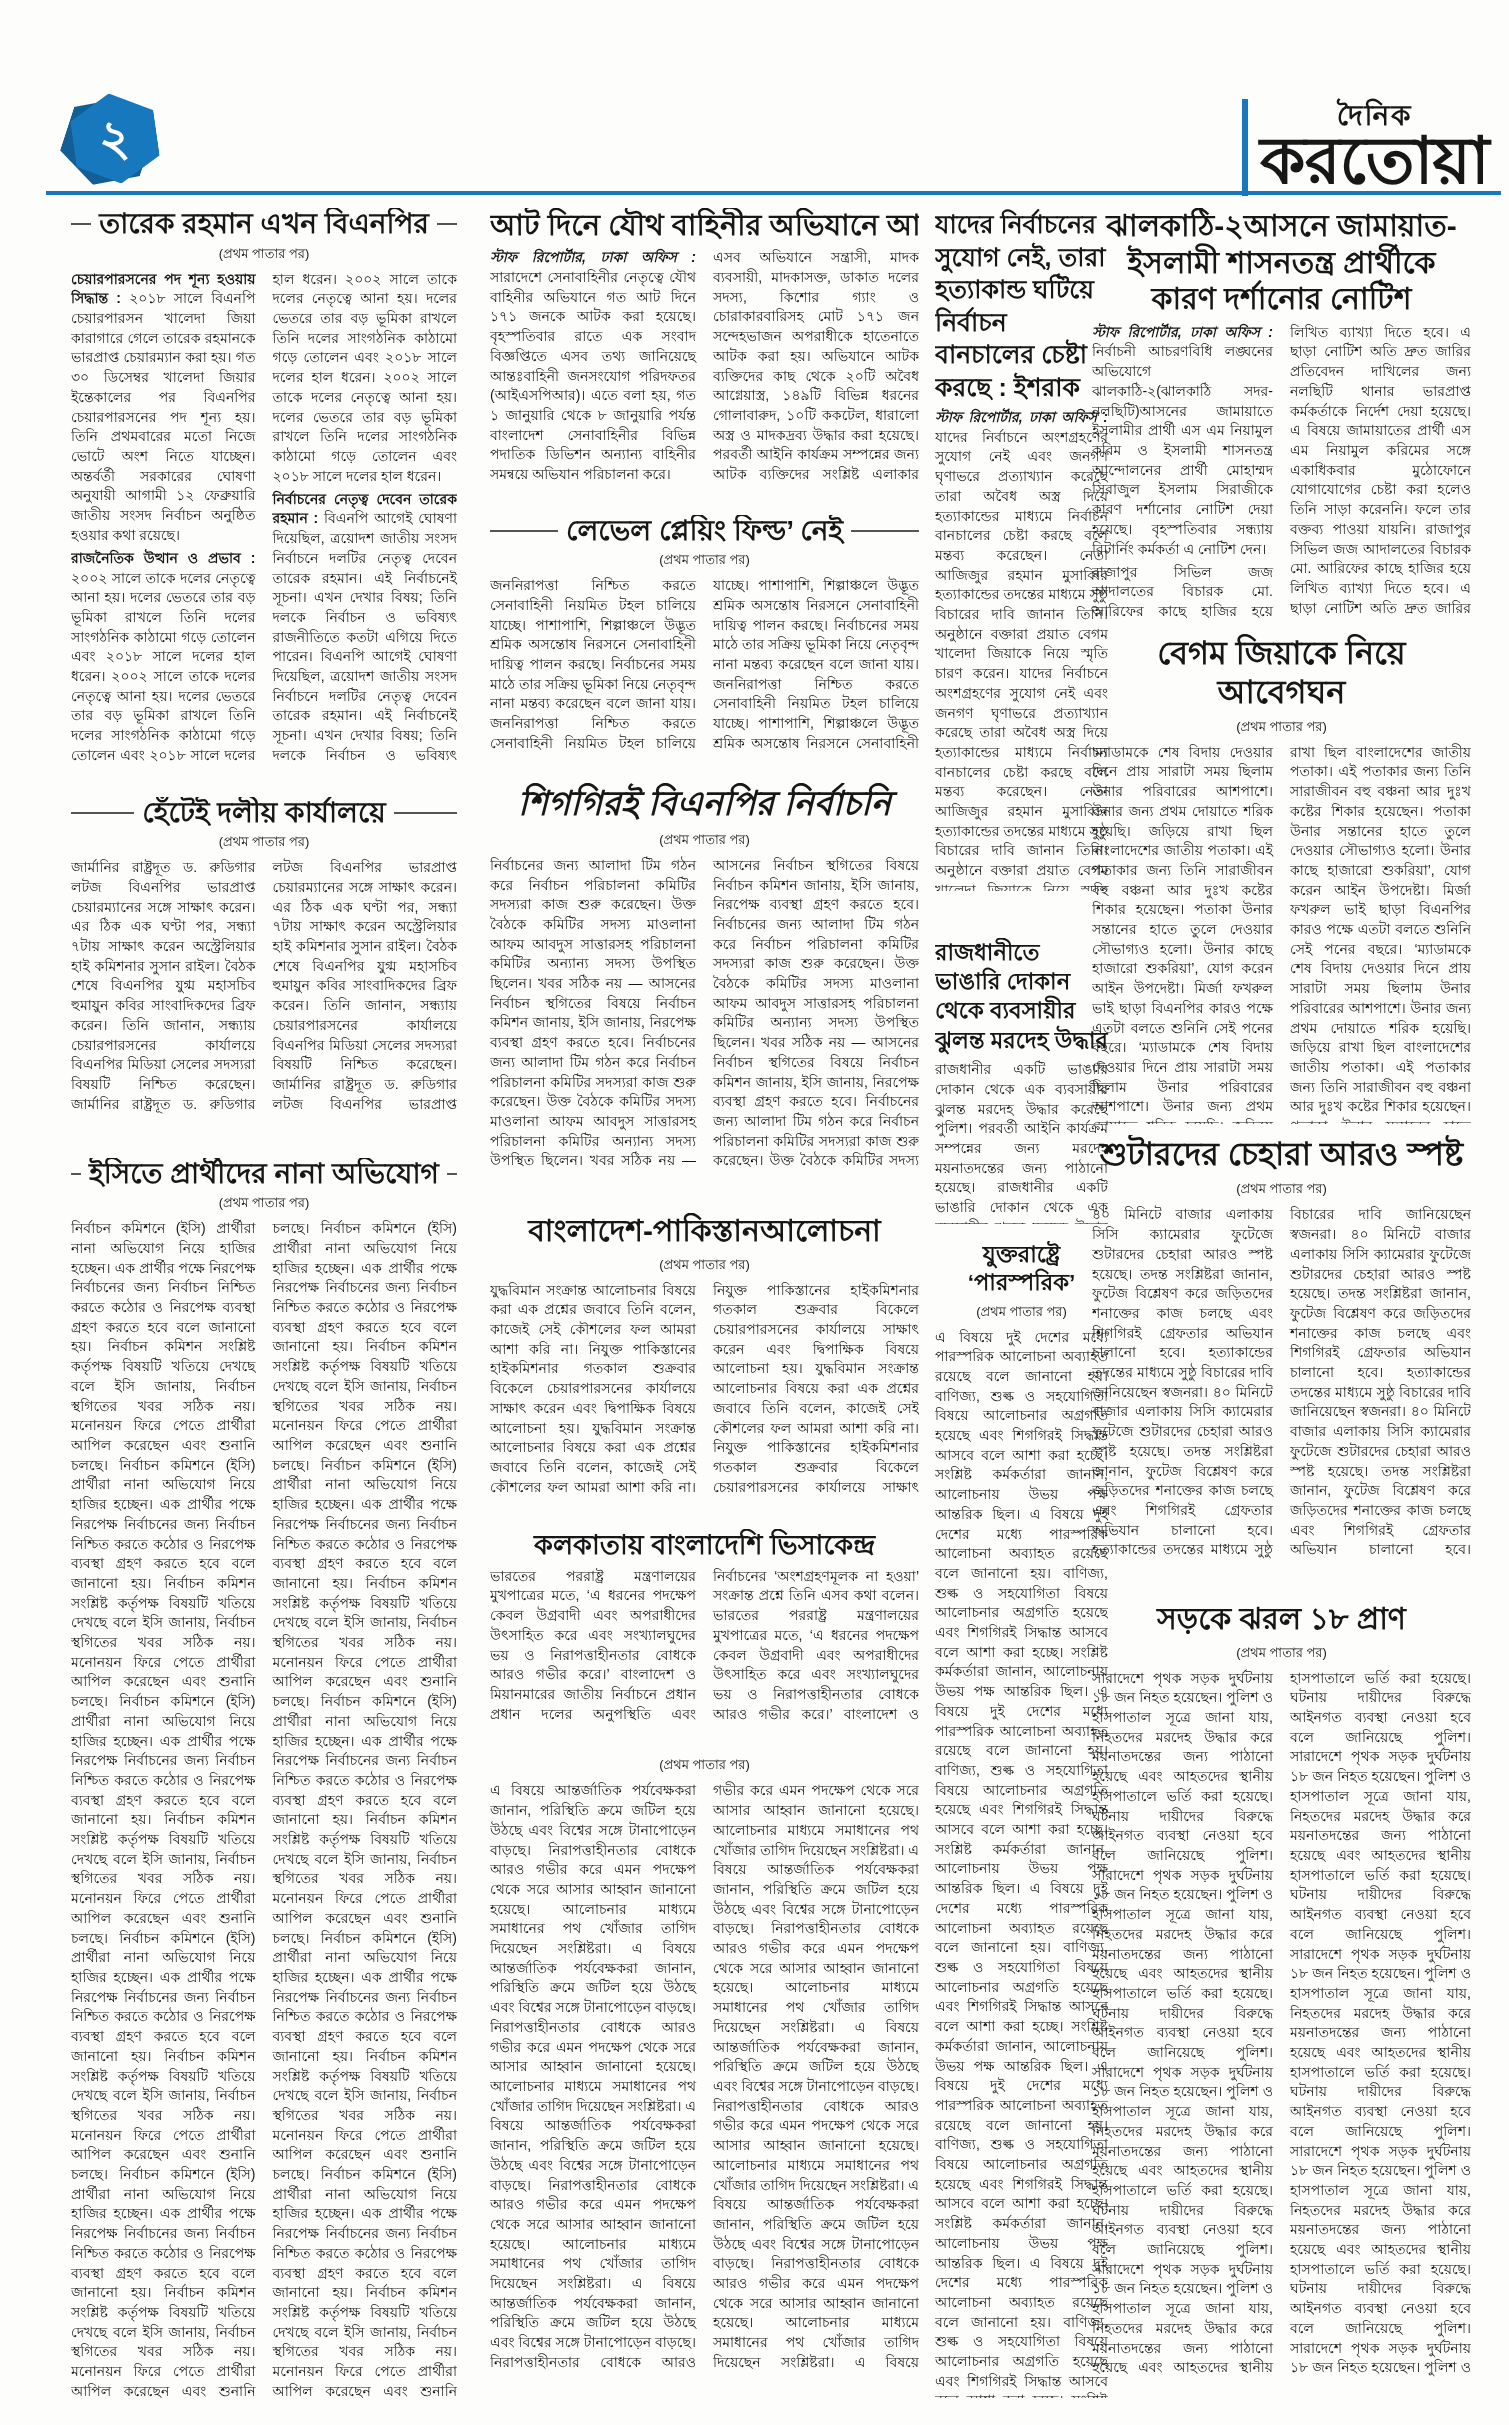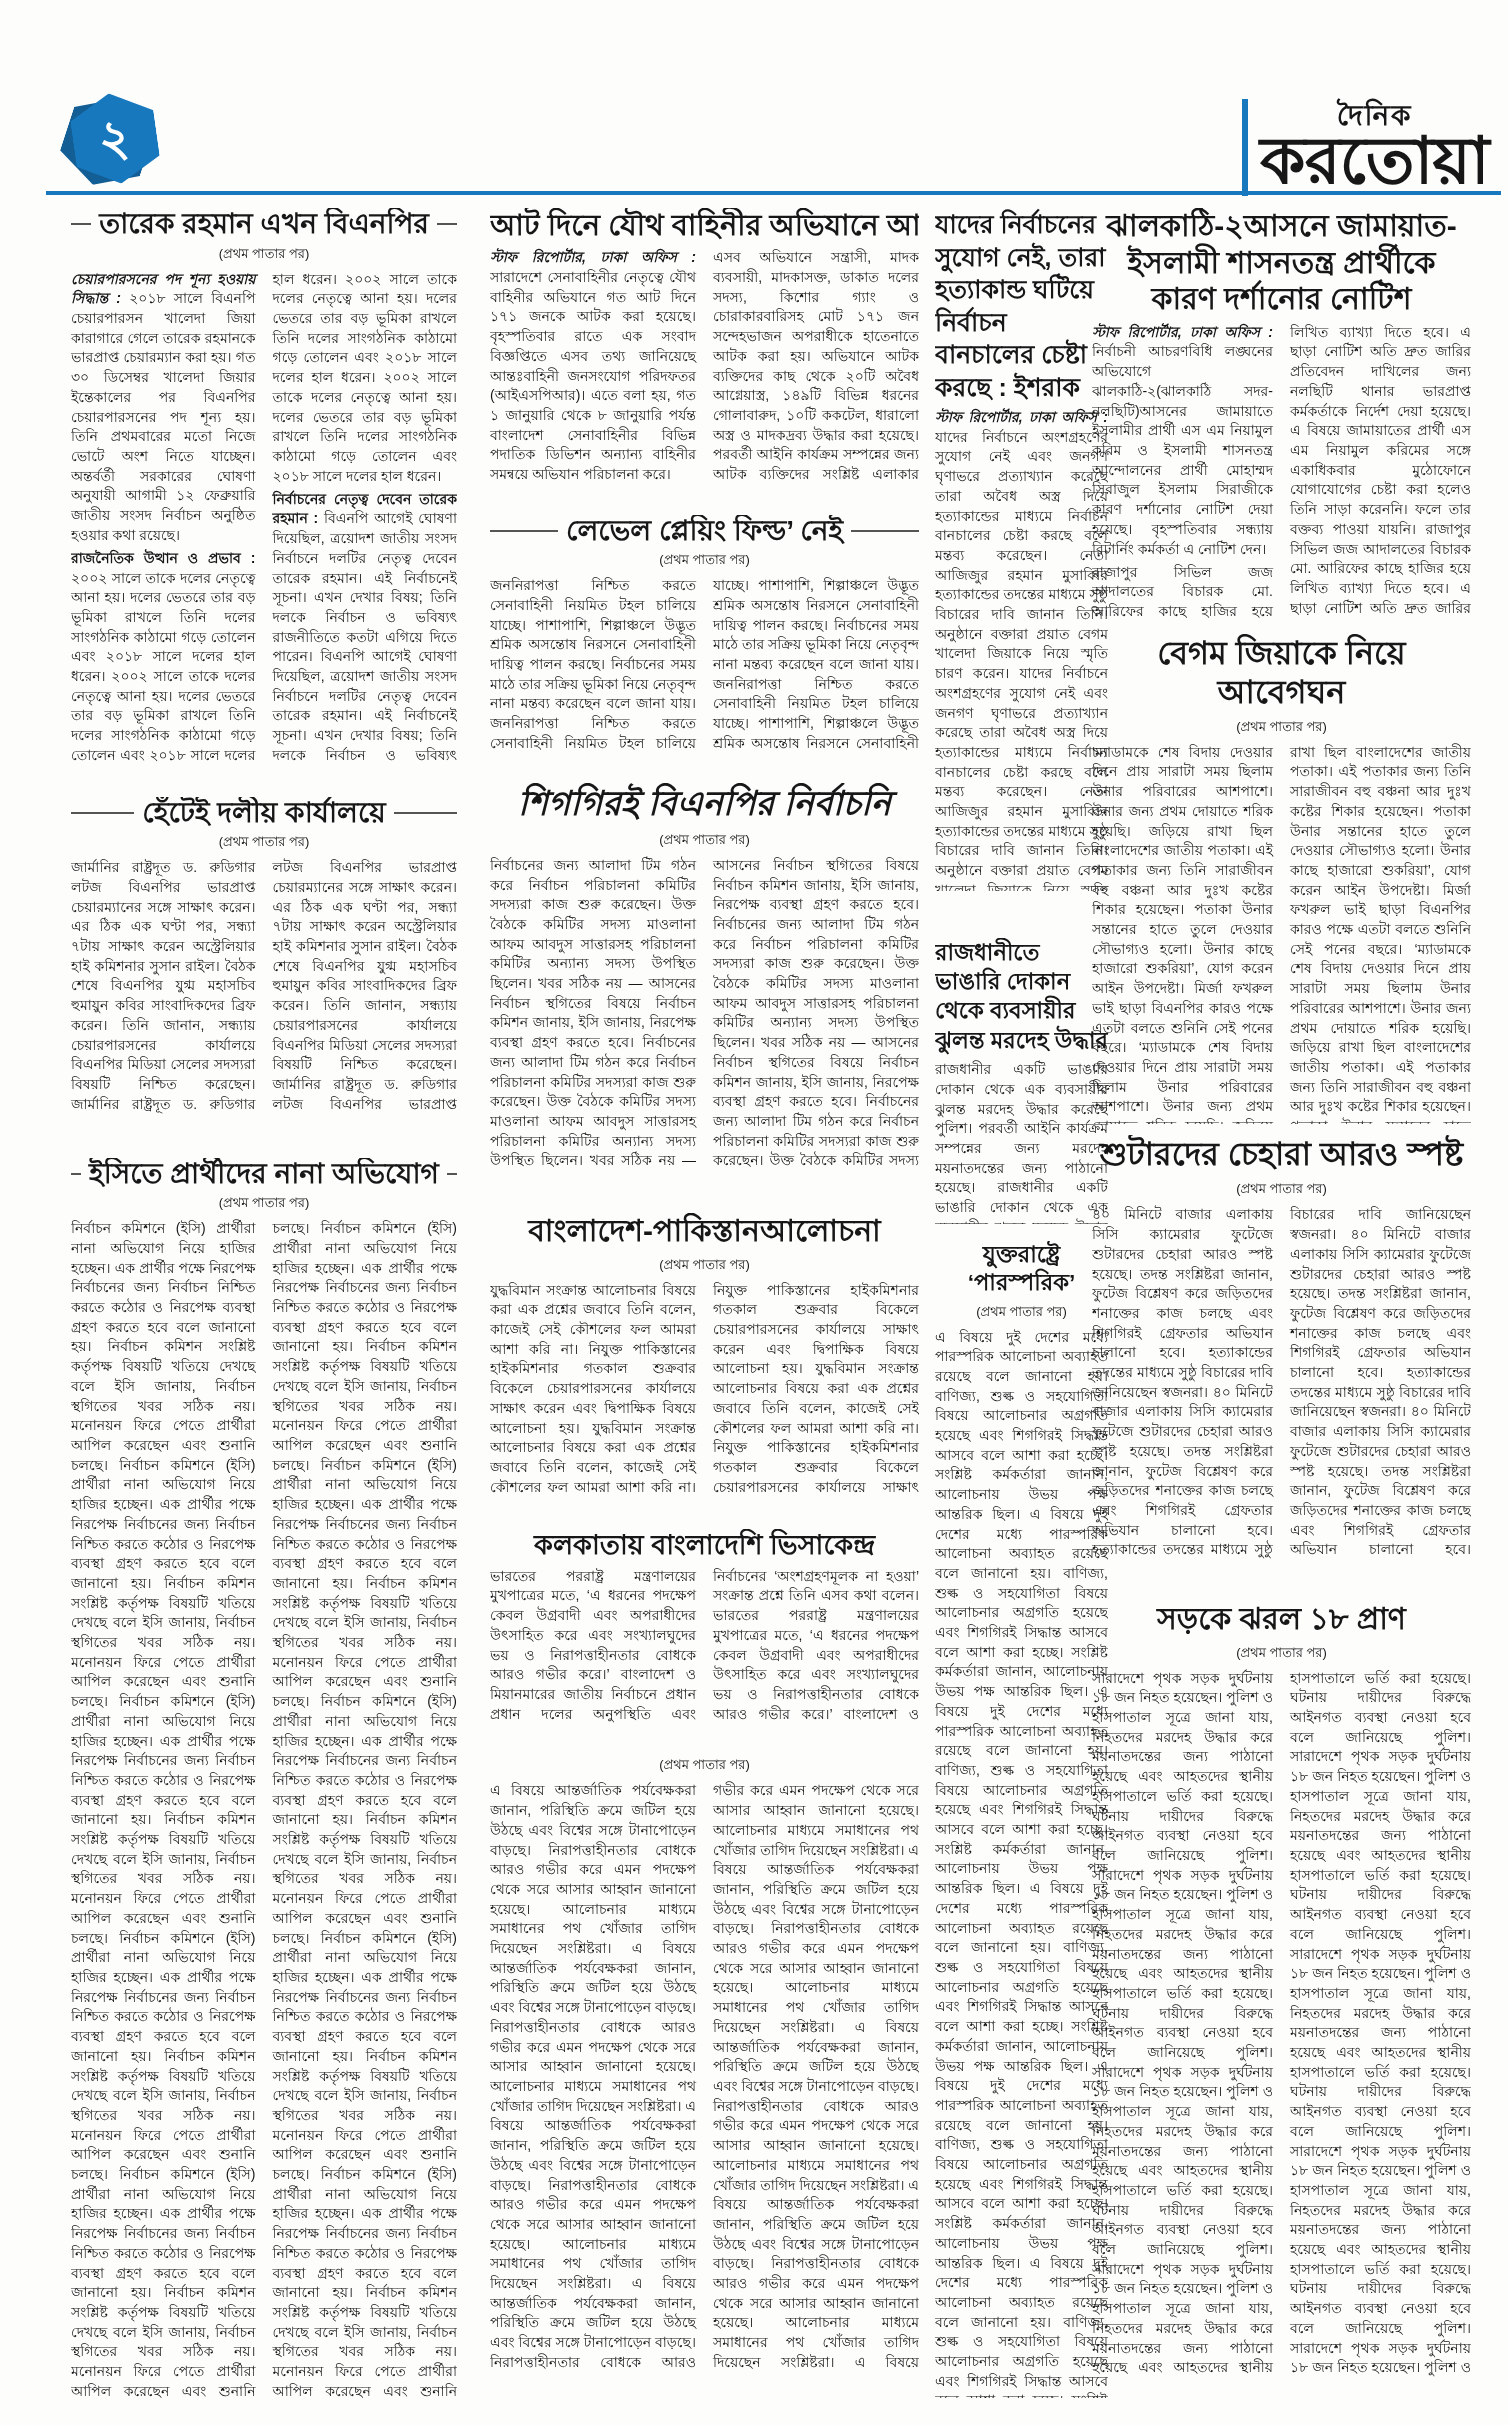--- a/index.html
+++ b/index.html
@@ -35,21 +35,21 @@
   .two-col{column-count:2;column-gap:17px;column-fill:auto;height:100%;}
   .story .colbox{overflow:hidden;}
   
   .jump-head{display:flex;align-items:center;gap:8.4px;margin:0 0 3.4px 0;
     font-size:28px;font-weight:700;line-height:1.15;white-space:nowrap;justify-content:center;}
   .jump-head .rule{flex:1;height:2.5px;background:#555;min-width:10px;}
   .big-head{margin:0 0 5px 0;font-weight:700;line-height:1.22;text-align:center;}
   .left-head{text-align:left;}
   .cont-note{text-align:center;font-size:13px;margin:0 0 5px 0;}
   .byline{font-weight:700;font-style:italic;}
-  .bold-lead{font-weight:700;font-style:italic;margin-top:48px;}
+  .bold-lead{font-weight:700;margin-top:48px;}
   .body-text{font-size:14px;line-height:19.7px;text-align:justify;}
   .body-text p{margin:0 0 3.4px 0;}
   b.inline-sub{font-weight:700;}
 </style>
 </head>
 <body>
 
 <div class="hex-wrap">
   <div class="hex hex-back"></div>
   <div class="hex hex-front">

